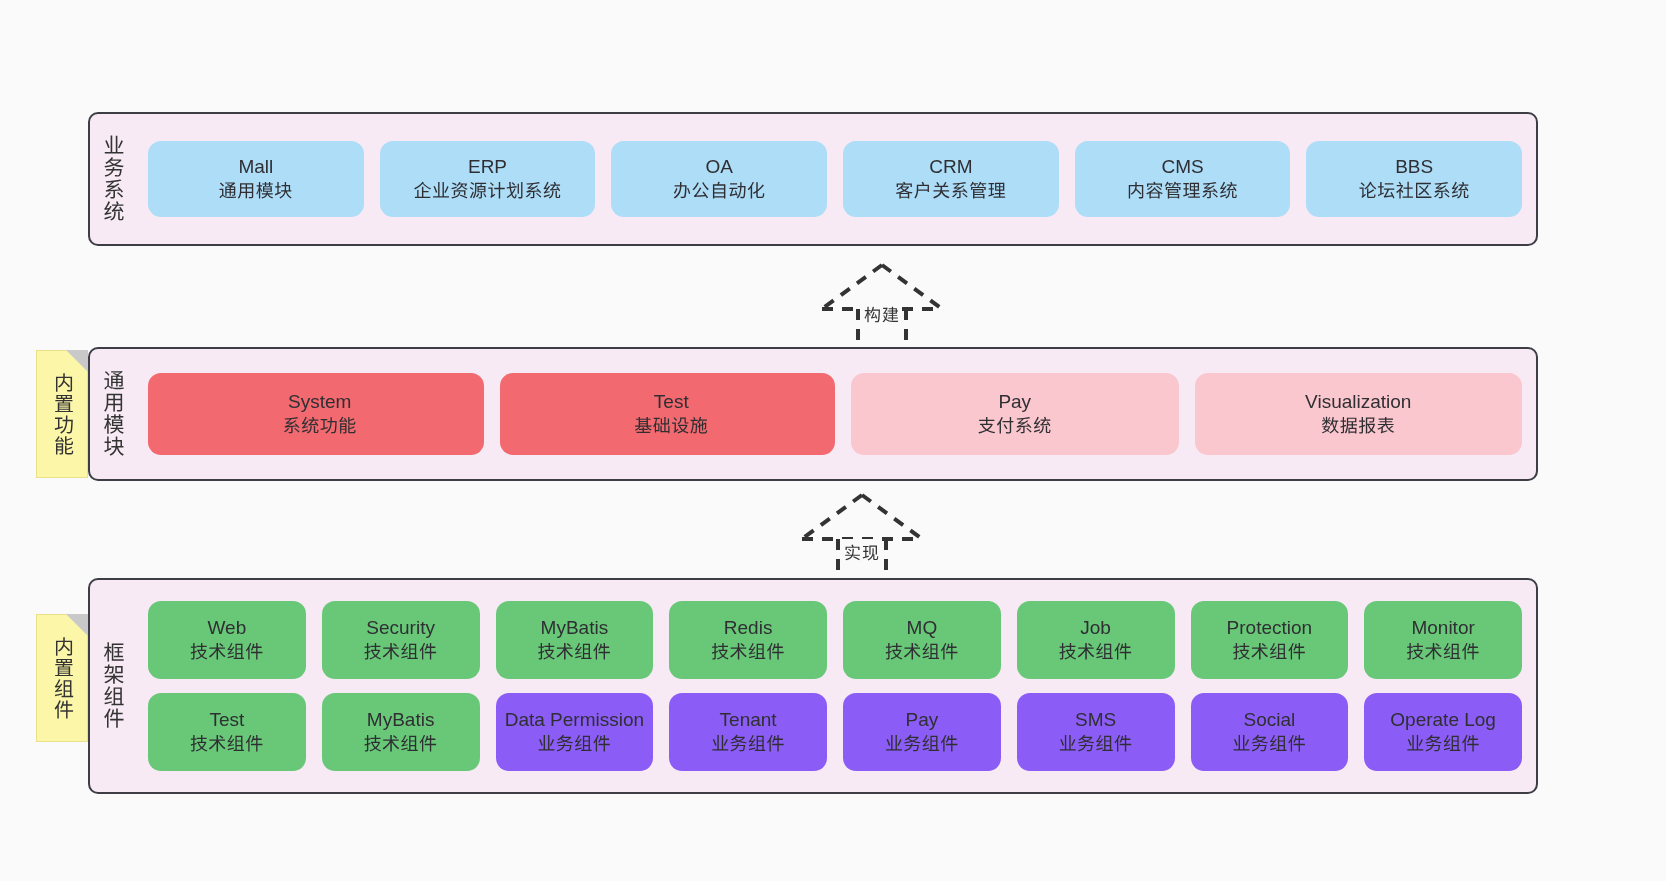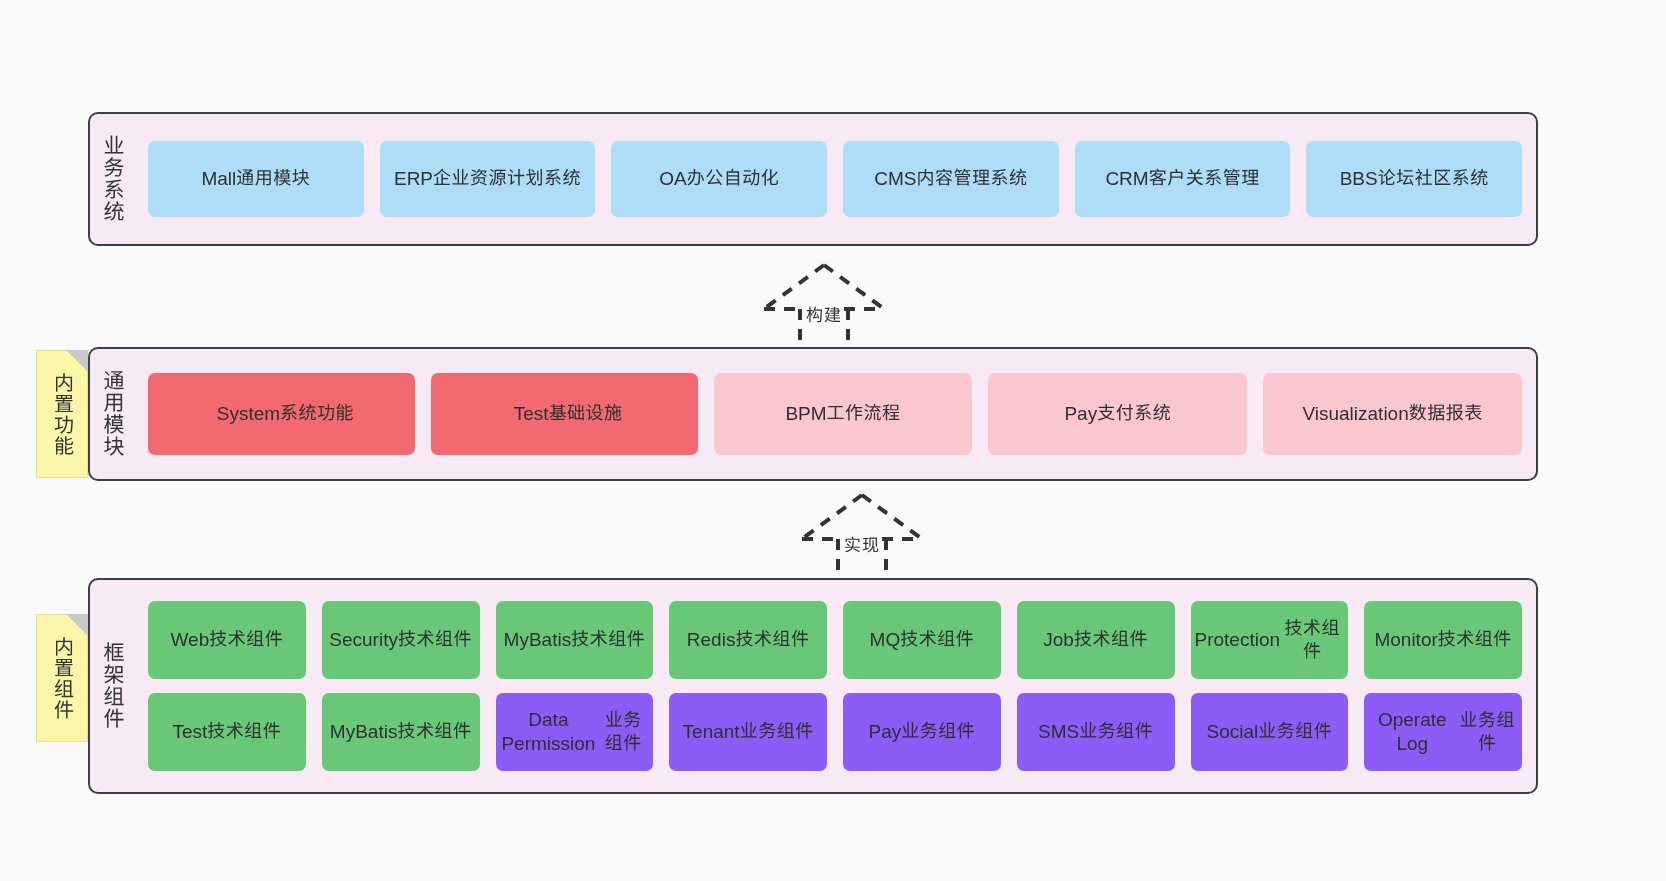--- a/index.html
+++ b/index.html
@@ -60,22 +60,23 @@
     padding: 0 14px;
     box-sizing: border-box;
   }
   .node-row {
     display: flex;
     gap: 16px;
     align-items: stretch;
   }
   .node {
     flex: 1 1 0;
-    border-radius: 7px;
-    display: flex;
+    border-radius: 13px;
+    display: flex;
+    flex-direction: column;
     align-items: center;
     justify-content: center;
     text-align: center;
     line-height: 1.28;
     box-sizing: border-box;
     padding: 6px 4px;
     user-select: none;
   }
   .node .t-en {
     font-size: 19px;
@@ -148,23 +149,23 @@
     transform: translateX(-50%);
     top: 44px;
     font-size: 17px;
     color: #333333;
     background: #fafafa;
     padding: 0 2px;
     letter-spacing: 1px;
     white-space: nowrap;
     user-select: none;
   }
-  #connector-build   { left: 734px; top: 257px; }
+  #connector-build   { left: 792px; top: 257px; }
   #connector-realize { left: 772px; top: 487px; }
-  #connector-realize .conn-label { background: #fafafa; }
+  #connector-realize .conn-label { background: #fafafa; margin-top: 8px; }
 </style>
 </head>
 <body>
 
 <div id="canvas">
 
   <div class="band" id="band-business">
     <div class="band-label">业务系统</div>
     <div class="band-body">
       <div class="node-row">
@@ -174,26 +175,26 @@
         </div>
         <div class="node c-blue">
           <span class="t-en">ERP</span>
           <span class="t-cn">企业资源计划系统</span>
         </div>
         <div class="node c-blue">
           <span class="t-en">OA</span>
           <span class="t-cn">办公自动化</span>
         </div>
         <div class="node c-blue">
+          <span class="t-en">CRM</span>
+          <span class="t-cn">客户关系管理</span>
+        </div>
+        <div class="node c-blue">
           <span class="t-en">CMS</span>
           <span class="t-cn">内容管理系统</span>
-        </div>
-        <div class="node c-blue">
-          <span class="t-en">CRM</span>
-          <span class="t-cn">客户关系管理</span>
         </div>
         <div class="node c-blue">
           <span class="t-en">BBS</span>
           <span class="t-cn">论坛社区系统</span>
         </div>
       </div>
     </div>
   </div>
 
   <div class="connector" id="connector-build">
@@ -218,24 +219,20 @@
       <div class="node-row">
         <div class="node c-red">
           <span class="t-en">System</span>
           <span class="t-cn">系统功能</span>
         </div>
         <div class="node c-red">
           <span class="t-en">Test</span>
           <span class="t-cn">基础设施</span>
         </div>
         <div class="node c-pink">
-          <span class="t-en">BPM</span>
-          <span class="t-cn">工作流程</span>
-        </div>
-        <div class="node c-pink">
           <span class="t-en">Pay</span>
           <span class="t-cn">支付系统</span>
         </div>
         <div class="node c-pink">
           <span class="t-en">Visualization</span>
           <span class="t-cn">数据报表</span>
         </div>
       </div>
     </div>
   </div>

